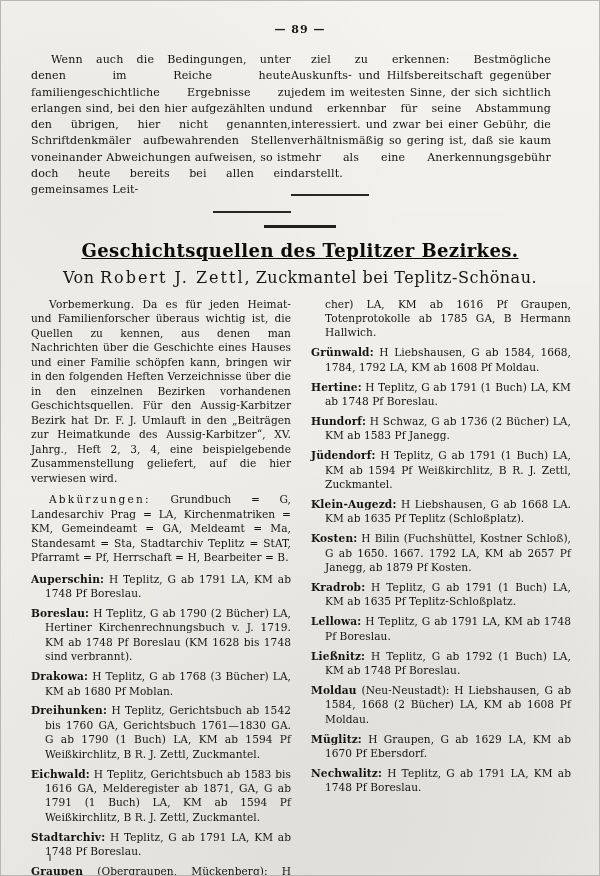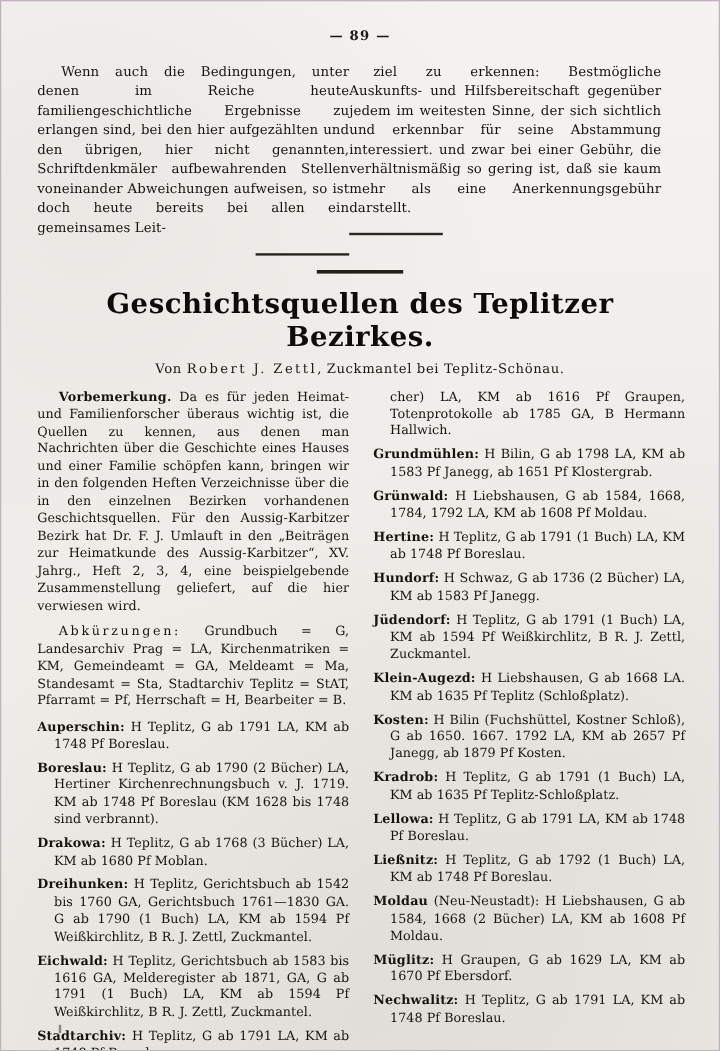--- a/index.html
+++ b/index.html
@@ -110,35 +110,36 @@
     text-align: center;
     margin-top: 6px;
   }
   .title-rule {
     width: 72px;
     height: 3px;
     background: #23201c;
     margin: 0 auto 12px auto;
   }
   .art-title {
-    font-size: 23px;
+    font-size: 18px;
     font-weight: bold;
     letter-spacing: 0.4px;
     color: #0e0c09;
     margin: 0 0 7px 0;
+    text-decoration: underline;
   }
   .art-subtitle {
     font-size: 10.6px;
     font-weight: bold;
     letter-spacing: 0.2px;
     color: #17140f;
     margin: 0 0 6px 0;
   }
   .art-author {
-    font-size: 11px;
+    font-size: 16px;
     letter-spacing: 0.5px;
     color: #1a1713;
     margin: 0 0 10px 0;
   }
   .art-author .spaced {
     letter-spacing: 2px;
   }
 
   
   .bodycols {
@@ -154,21 +155,21 @@
   p.para {
     font-size: 10.6px;
     line-height: 1.37;
     text-align: justify;
     margin: 0 0 7px 0;
     text-indent: 18px;
     color: #17140f;
     letter-spacing: 0.05px;
   }
   .lead {
-    font-weight: bold;
+    font-weight: normal;
     letter-spacing: 0.2px;
     margin-top: 14px;
   }
   .spaced-lead {
     font-weight: normal;
     letter-spacing: 2.2px;
   }
 
   
   .entry {
@@ -267,23 +268,20 @@
         </div>
 
       </div>
 
       <div class="bcol">
 
         <div class="entry fk" style="padding-left:14px;text-indent:0;">
           <span>cher) LA, KM ab 1616 Pf Graupen, Totenprotokolle ab 1785 GA, B Hermann Hallwich.</span>
         </div>
         <div class="entry fk">
-          <span class="place">Grundmühlen:</span><span> H Bilin, G ab 1798 LA, KM ab 1583 Pf Janegg, ab 1651 Pf Klostergrab.</span>
-        </div>
-        <div class="entry fk">
           <span class="place">Grünwald:</span><span> H Liebshausen, G ab 1584, 1668, 1784, 1792 LA, KM ab 1608 Pf Moldau.</span>
         </div>
         <div class="entry fk">
           <span class="place">Hertine:</span><span> H Teplitz, G ab 1791 (1 Buch) LA, KM ab 1748 Pf Boreslau.</span>
         </div>
         <div class="entry fk">
           <span class="place">Hundorf:</span><span> H Schwaz, G ab 1736 (2 Bücher) LA, KM ab 1583 Pf Janegg.</span>
         </div>
         <div class="entry fk">
           <span class="place">Jüdendorf:</span><span> H Teplitz, G ab 1791 (1 Buch) LA, KM ab 1594 Pf Weißkirchlitz, B R. J. Zettl, Zuckmantel.</span>

